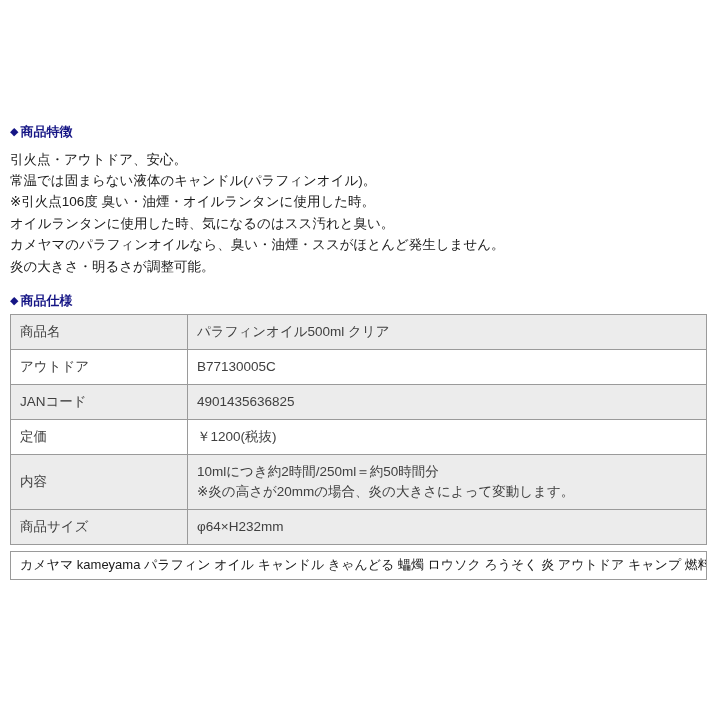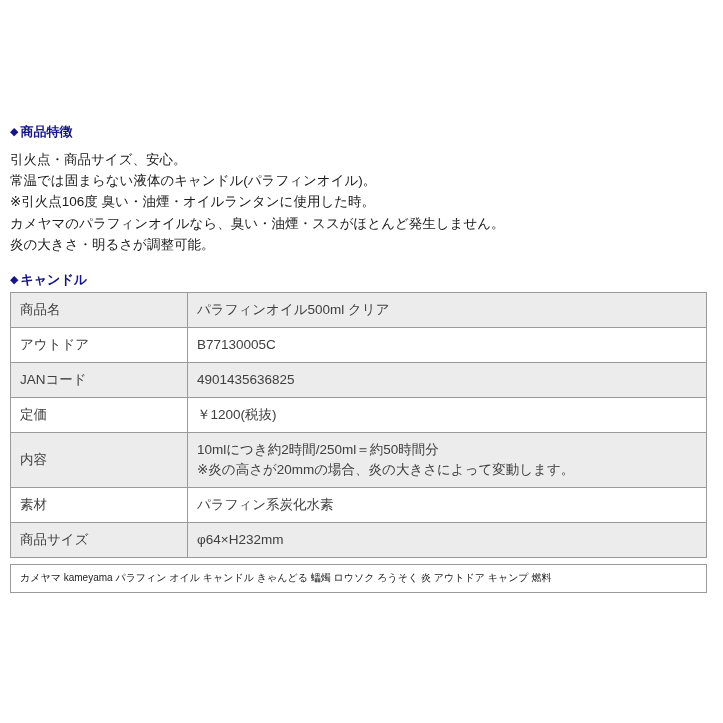--- a/index.html
+++ b/index.html
@@ -97,48 +97,49 @@
     display: block;
   }
 
   
   .keywords {
     margin-top: 6px;
     width: 697px;
     box-sizing: border-box;
     border: 1px solid #9a9a9a;
     background: #ffffff;
-    font-size: 10px;
+    font-size: 13px;
     line-height: 18px;
     color: #1a1a1a;
     padding: 4px 0 5px 9px;
     white-space: nowrap;
     overflow: hidden;
   }
 </style>
 </head>
 <body>
 
 <div class="page">
   <div class="content">
 
     <div class="section-heading">
       <span class="diamond">◆</span><span>商品特徴</span>
     </div>
 
     <div class="features">
-      <span class="line">引火点・商品サイズ、安心。</span>
+      <span class="line">引火点・アウトドア、安心。</span>
       <span class="line">常温では固まらない液体のキャンドル(パラフィンオイル)。</span>
       <span class="line">※引火点106度 臭い・油煙・オイルランタンに使用した時。</span>
+      <span class="line">オイルランタンに使用した時、気になるのはスス汚れと臭い。</span>
       <span class="line">カメヤマのパラフィンオイルなら、臭い・油煙・ススがほとんど発生しません。</span>
       <span class="line">炎の大きさ・明るさが調整可能。</span>
     </div>
 
     <div class="section-heading spec-heading">
-      <span class="diamond">◆</span><span>キャンドル</span>
+      <span class="diamond">◆</span><span>商品仕様</span>
     </div>
 
     <table class="spec">
       <tbody>
         <tr class="shaded">
           <td class="label">商品名</td>
           <td>
             <span class="sub">パラフィンオイル500ml クリア</span>
           </td>
         </tr>
@@ -160,26 +161,20 @@
             <span class="sub">￥1200(税抜)</span>
           </td>
         </tr>
         <tr class="shaded">
           <td class="label">内容</td>
           <td>
             <span class="sub">10mlにつき約2時間/250ml＝約50時間分</span>
             <span class="sub">※炎の高さが20mmの場合、炎の大きさによって変動します。</span>
           </td>
         </tr>
-        <tr class="plain">
-          <td class="label">素材</td>
-          <td>
-            <span class="sub">パラフィン系炭化水素</span>
-          </td>
-        </tr>
         <tr class="shaded">
           <td class="label">商品サイズ</td>
           <td>
             <span class="sub">φ64×H232mm</span>
           </td>
         </tr>
       </tbody>
     </table>
 
     <div class="keywords">カメヤマ kameyama パラフィン オイル キャンドル きゃんどる 蠝燭 ロウソク ろうそく 炎 アウトドア キャンプ 燃料</div>

